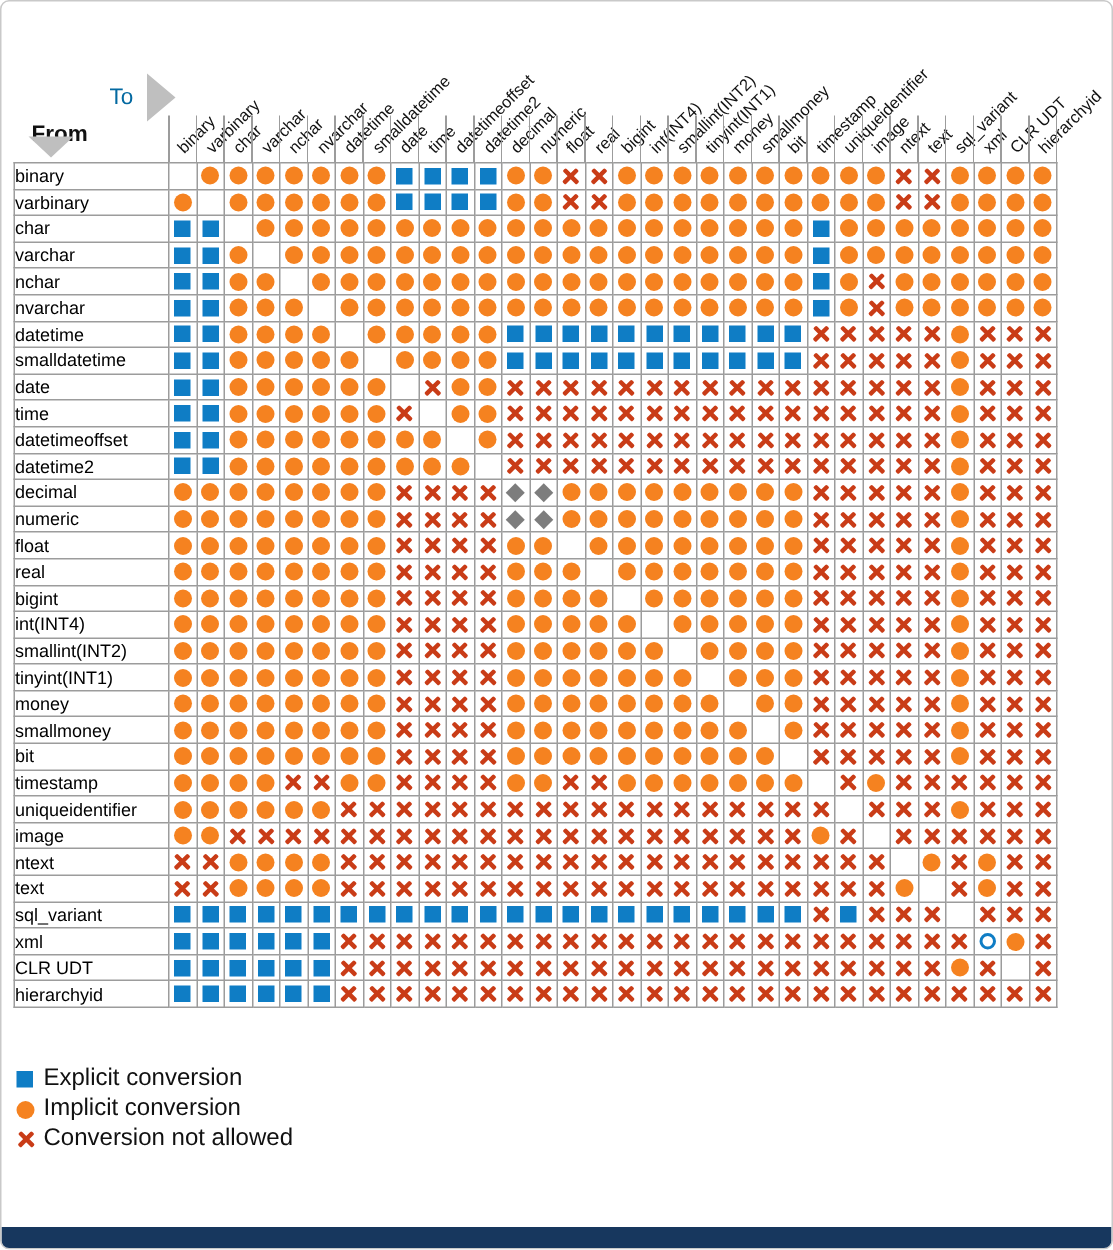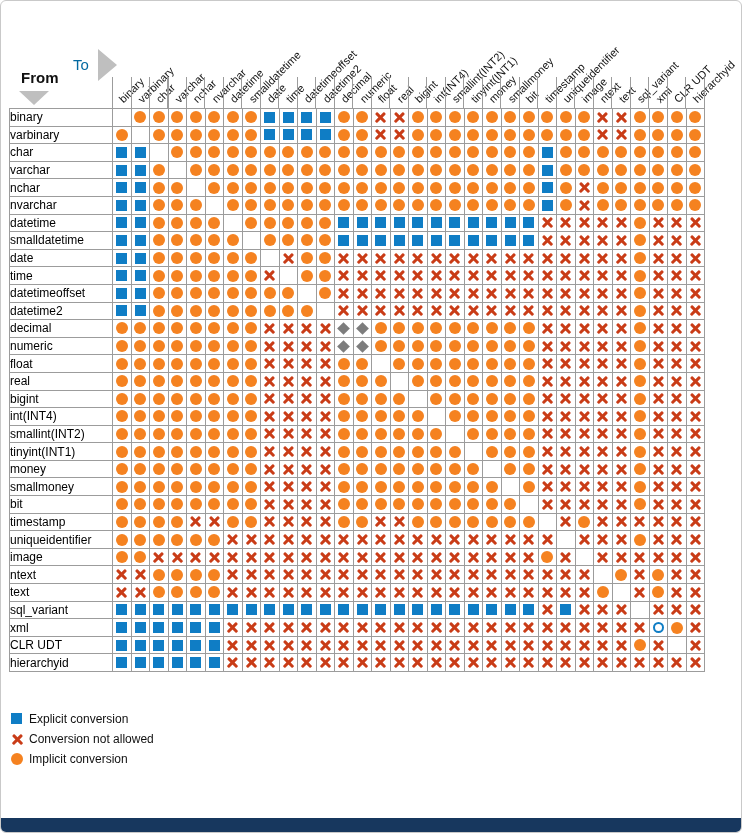--- a/index.html
+++ b/index.html
@@ -7,21 +7,21 @@
   body {
     width:742px; height:833px; position:relative; overflow:hidden;
     font-family:"Liberation Sans","DejaVu Sans",sans-serif; color:#1a1a1a;
   }
   .frame {
     position:absolute; inset:0; border:1px solid #c9c9c9; border-radius:6px;
     background:#fff; overflow:hidden;
   }
   
   .to-label   { position:absolute; left:72px;  top:55px; font-size:15px; font-weight:400; color:#0369a1; }
-  .from-label { position:absolute; left:20px;  top:68px; font-size:15px; font-weight:600; color:#111; }
+  .from-label { position:absolute; left:20px;  top:80px; font-size:15px; font-weight:600; color:#111; }
   .tri-right  { position:absolute; left:97px; top:48px; width:0; height:0;
                 border-top:16px solid transparent; border-bottom:16px solid transparent;
                 border-left:19px solid #bfbfbf; }
   .tri-down   { position:absolute; left:18px; top:90px; width:0; height:0;
                 border-left:15px solid transparent; border-right:15px solid transparent;
                 border-top:14px solid #bfbfbf; }
   
   .col-headers { position:absolute; left:111px; top:0; width:593px; height:107px; }
   .col-label {
     position:absolute; bottom:3px; white-space:nowrap; font-size:11px; color:#111;
@@ -47,21 +47,21 @@
   .sym-O { width:11px; height:11px; border:2px solid #0f7dc5; border-radius:50%; background:#fff; }
   .sym-X { width:13px; height:13px; position:relative; }
   .sym-X::before, .sym-X::after {
     content:""; position:absolute; left:0; top:5px; width:13px; height:3.4px;
     background:#c93c17; border-radius:1px;
   }
   .sym-X::before { transform:rotate(45deg); }
   .sym-X::after  { transform:rotate(-45deg); }
   
   .legend { position:absolute; left:10px; top:711px; width:700px; }
-  .legend-item { display:flex; align-items:flex-start; margin-bottom:5.5px; font-size:12px; line-height:14.5px; color:#111; }
+  .legend-item { display:flex; align-items:center; margin-bottom:5.5px; font-size:16px; line-height:14.5px; color:#111; }
   .legend-item .ic { flex:0 0 18px; display:flex; justify-content:flex-start; margin-top:1px; }
   .legend-item .ic .sym { vertical-align:top; }
   .legend-text { max-width:660px; }
   
   .footer-bar { position:absolute; left:0; right:0; bottom:0; height:14px; background:#17375e; }
 </style>
 </head>
 <body>
 
 <div class="frame">
@@ -1269,26 +1269,26 @@
 
   <div class="legend">
     <div class="legend-item">
       <span class="ic">
           <span class="sym sym-E"></span>
         </span>
       <span class="legend-text">Explicit conversion</span>
     </div>
     <div class="legend-item">
       <span class="ic">
+          <span class="sym sym-I"></span>
+        </span>
+      <span class="legend-text">Implicit conversion</span>
+    </div>
+    <div class="legend-item">
+      <span class="ic">
           <span class="sym sym-X"></span>
         </span>
       <span class="legend-text">Conversion not allowed</span>
-    </div>
-    <div class="legend-item">
-      <span class="ic">
-          <span class="sym sym-I"></span>
-        </span>
-      <span class="legend-text">Implicit conversion</span>
     </div>
   </div>
 
   <div class="footer-bar"></div>
 </div>
 
 </body></html>

